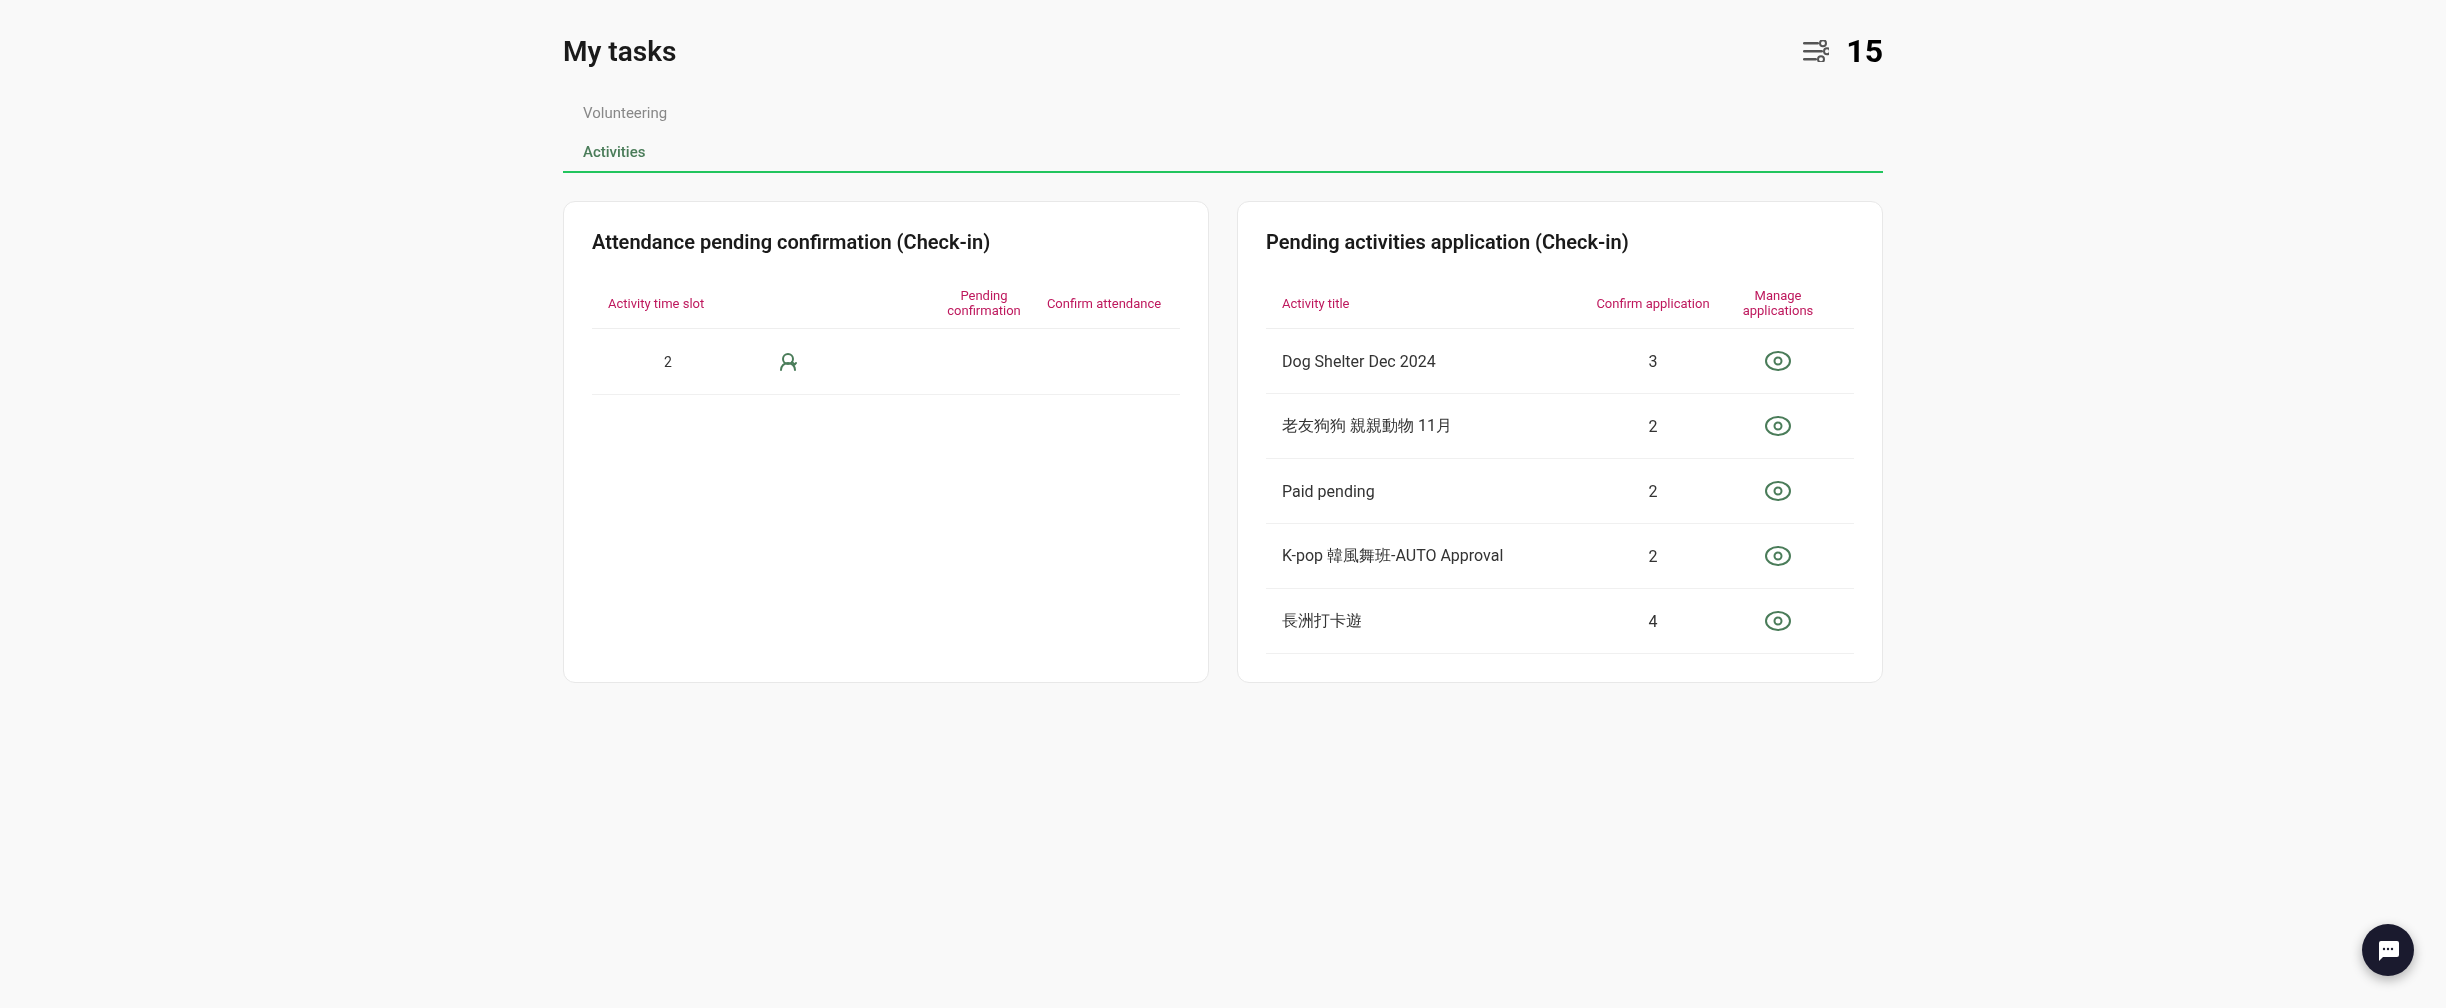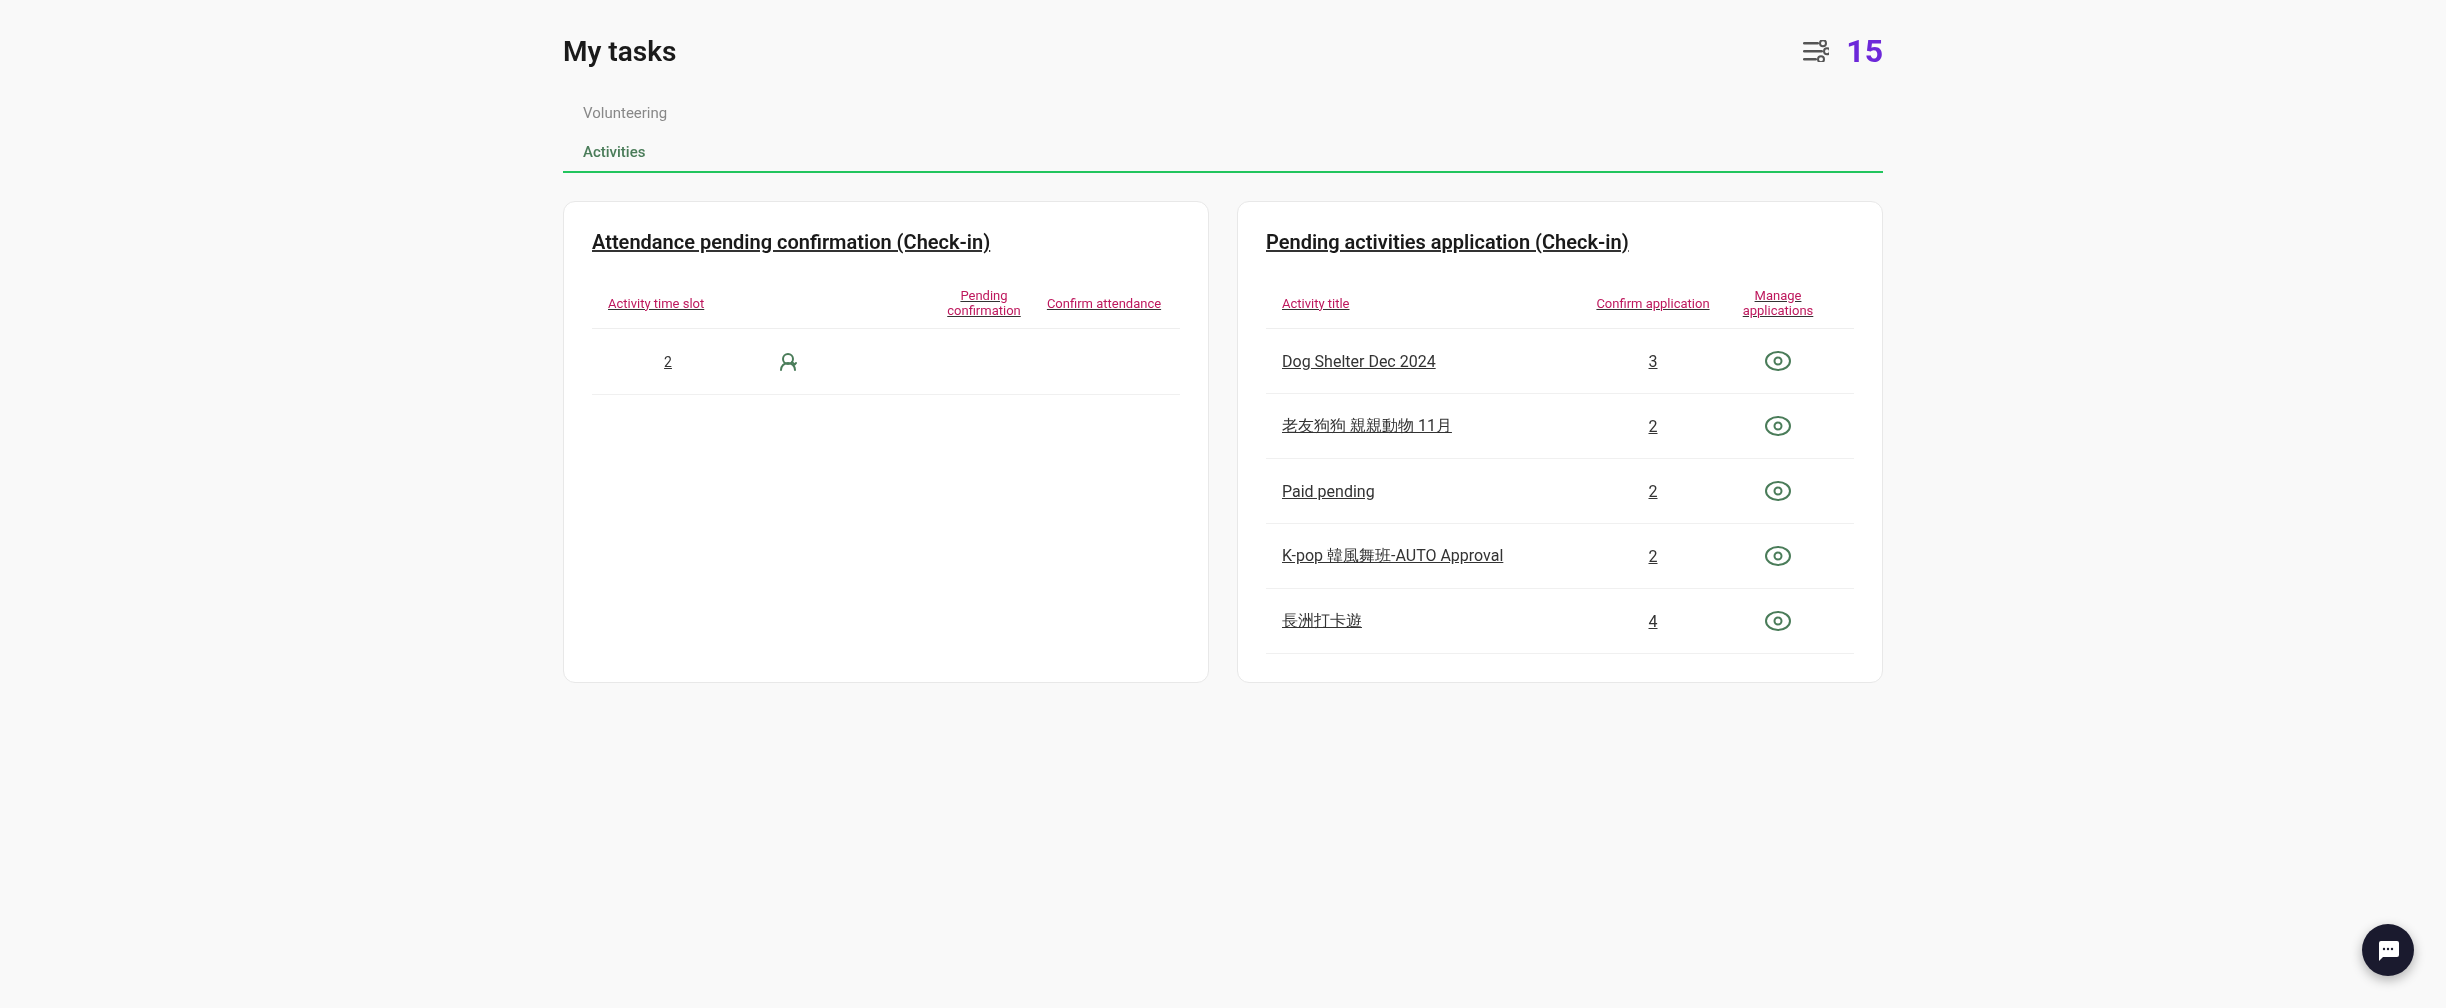--- a/index.html
+++ b/index.html
@@ -36,21 +36,21 @@
       height: 36px;
       display: flex;
       align-items: center;
       justify-content: center;
       cursor: pointer;
       color: #555;
     }
     .task-count {
       font-size: 32px;
       font-weight: 700;
-      color: #6d28d9;
+      color: #000000;
     }
     .tabs {
       display: flex;
       gap: 0;
       border-bottom: 1px solid #e0e0e0;
       margin-bottom: 28px;
       flex-direction: column;
     }
     .tab {
       padding: 10px 20px;
@@ -62,21 +62,20 @@
     }
     .tab.active {
       color: #4a7c59;
       border-bottom: 2px solid #22c55e;
       font-weight: 500;
     }
     .cards-row {
       display: grid;
       grid-template-columns: 1fr 1fr;
       gap: 28px;
-      text-decoration: underline;
     }
     .card {
       background: #fff;
       border-radius: 12px;
       border: 1px solid #e8e8e8;
       padding: 28px;
       min-height: 400px;
     }
     .card-title {
       font-size: 20px;

